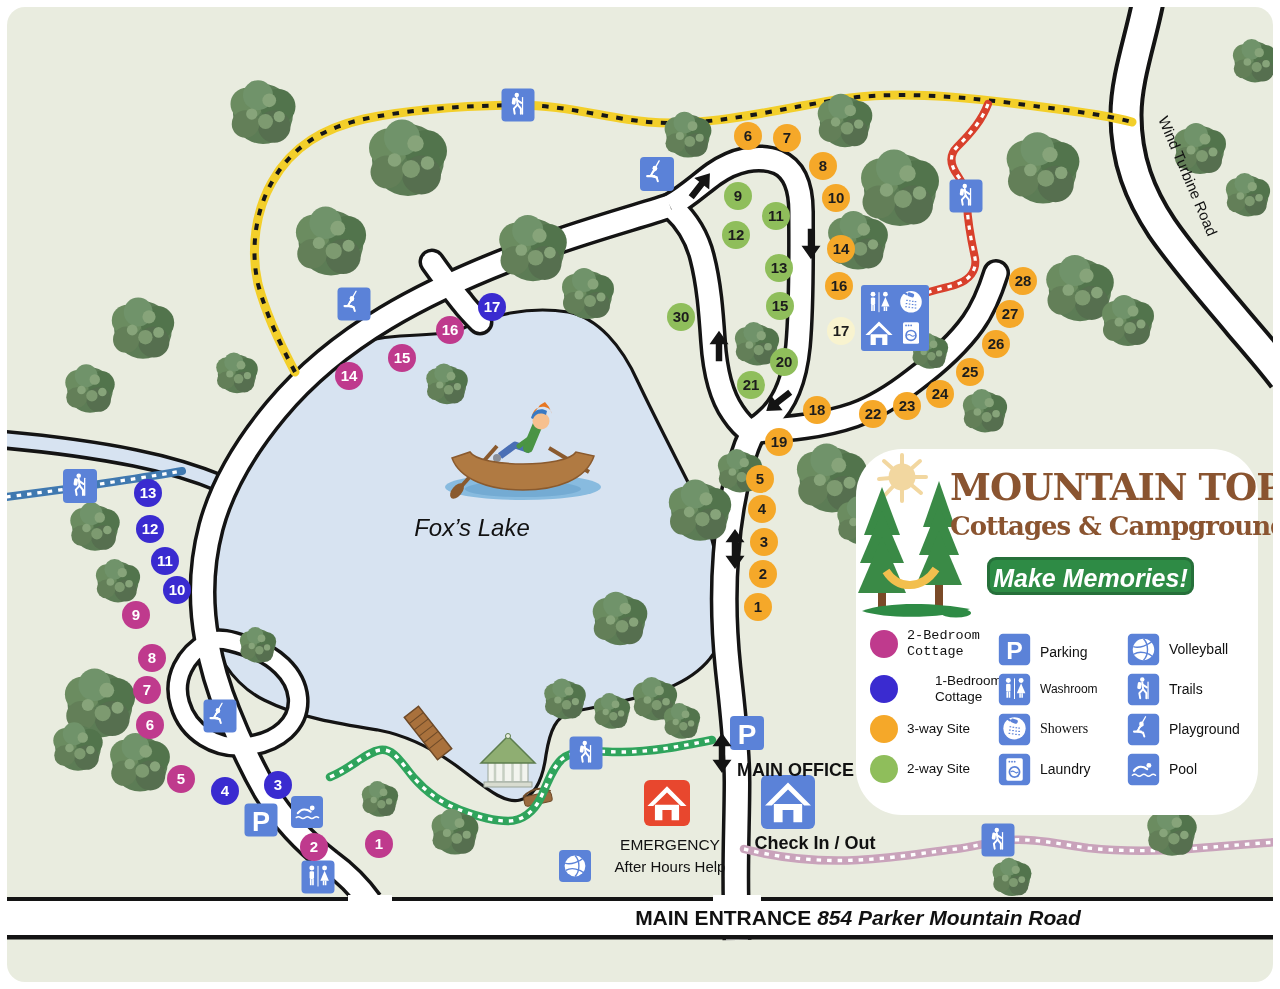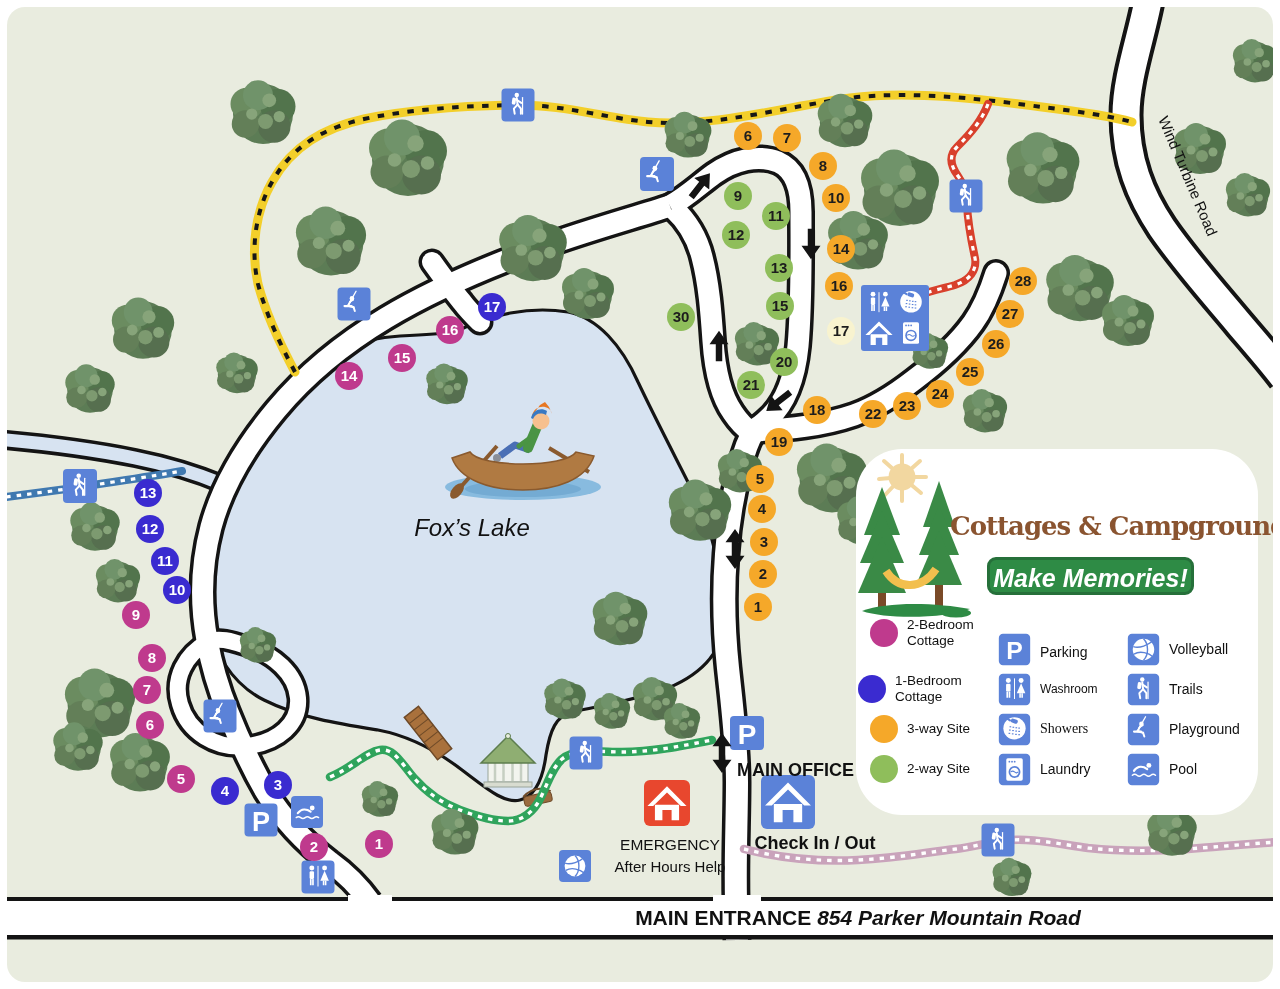--- a/index.html
+++ b/index.html
@@ -544,31 +544,32 @@
       <path d="M24 60 L2 112 L46 112 Z" fill="#3a8a46"></path>
       <path d="M24 86 L0 142 L48 142 Z" fill="#3a8a46"></path>
       <path d="M81 30 L65 76 L97 76 Z" fill="#3a8a46"></path>
       <path d="M81 54 L61 104 L101 104 Z" fill="#3a8a46"></path>
       <path d="M81 80 L58 134 L104 134 Z" fill="#3a8a46"></path>
       <path d="M28 120 C 40 139 64 139 78 118" stroke="#f2bf4e" stroke-width="8" fill="none"></path>
       <path d="M4 160 C 30 150 80 152 112 158 C 90 167 30 169 4 160 Z" fill="#2e8b45"></path>
       <ellipse cx="98" cy="162" rx="15" ry="4.5" fill="#2e8b45"></ellipse>
     </g>
   </svg>
+  <div class="logo-title">MOUNTAIN TOP</div>
   <div class="logo-subtitle">Cottages &amp; Campground</div>
   <div class="tagline">Make Memories!</div>
   <div id="legend-rows">
-        <div class="lrow" style="left: 14px; top: 164px;">
+        <div class="lrow" style="left: 14px; top: 175px; font-family: Liberation Mono, monospace;">
           <div class="dot" style="background: rgb(191, 58, 141);"></div>
           <div class="ltxt">
             <div>2-Bedroom</div>
             <div>Cottage</div>
           </div>
         </div>
-        <div class="lrow" style="left: 2px; top: 220px;">
+        <div class="lrow" style="left: 14px; top: 220px; gap: 28px;">
           <div class="dot" style="background: rgb(58, 43, 208);"></div>
           <div class="ltxt">
             <div>1-Bedroom</div>
             <div>Cottage</div>
           </div>
         </div>
         <div class="lrow" style="left: 14px; top: 260px;">
           <div class="dot" style="background: rgb(245, 168, 41);"></div>
           <div class="ltxt">
             <div>3-way Site</div>

